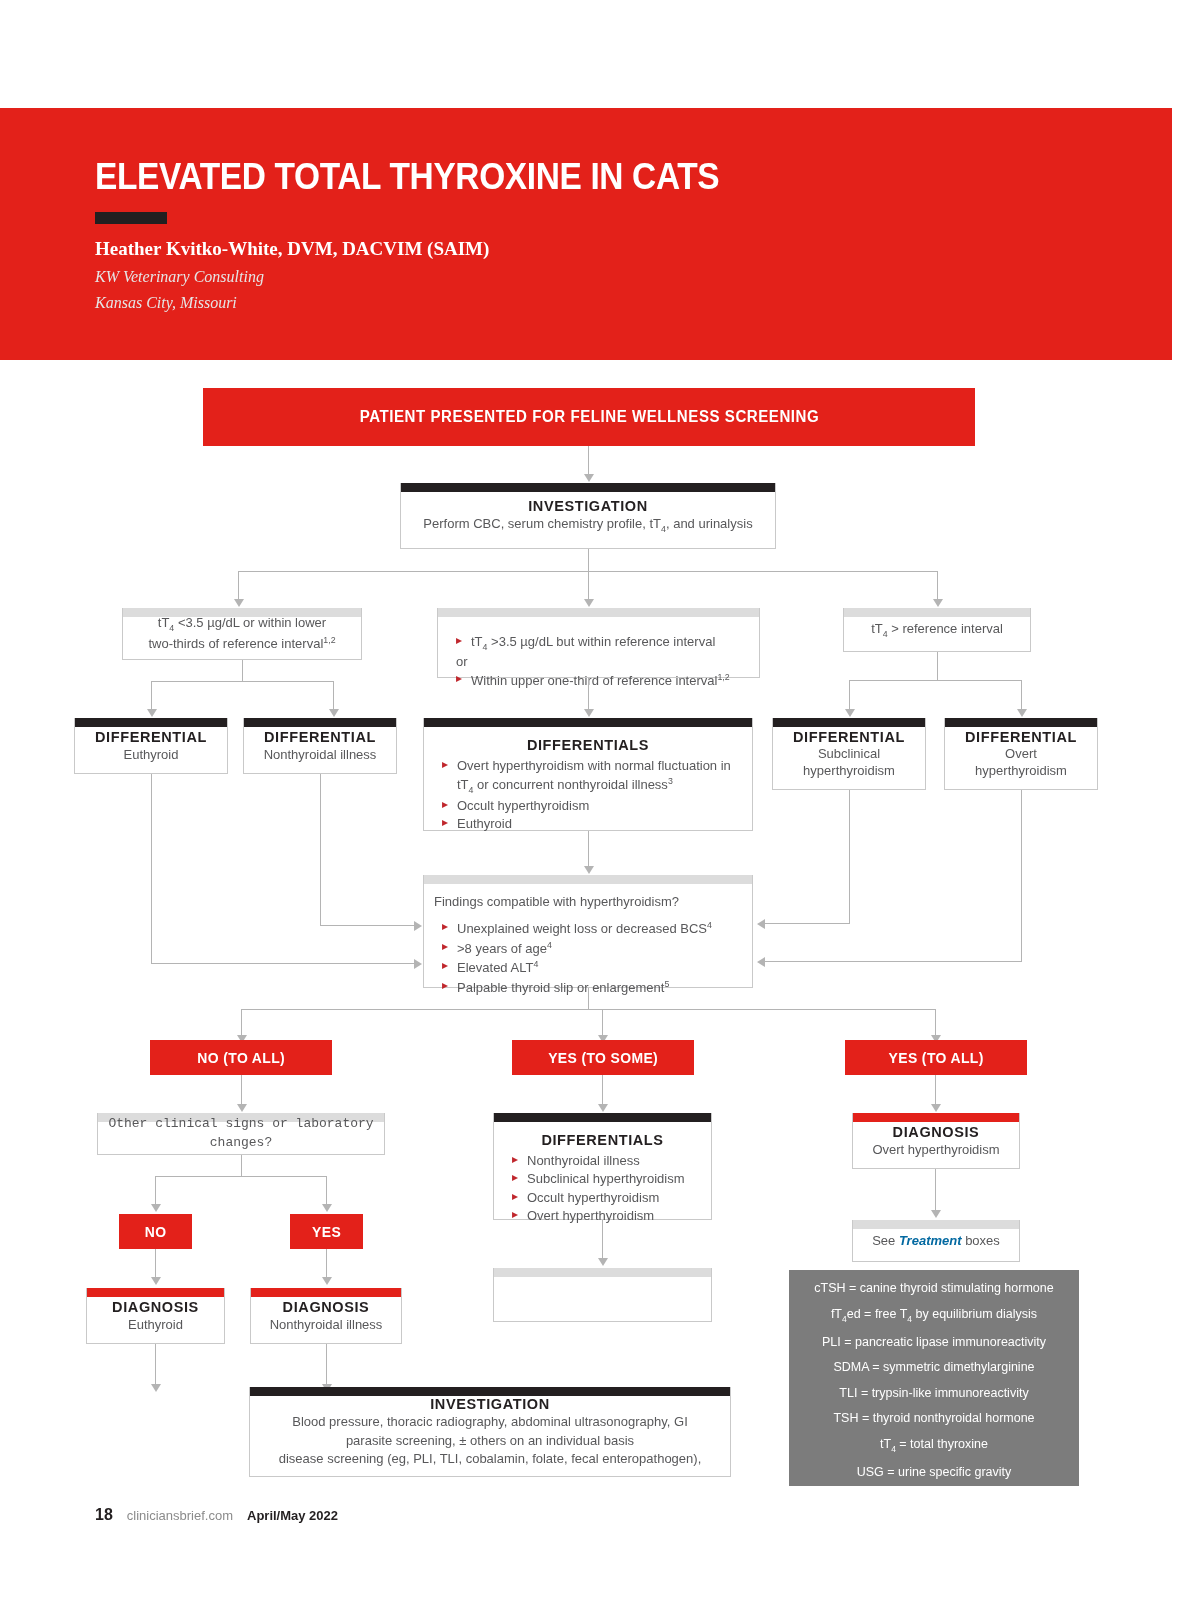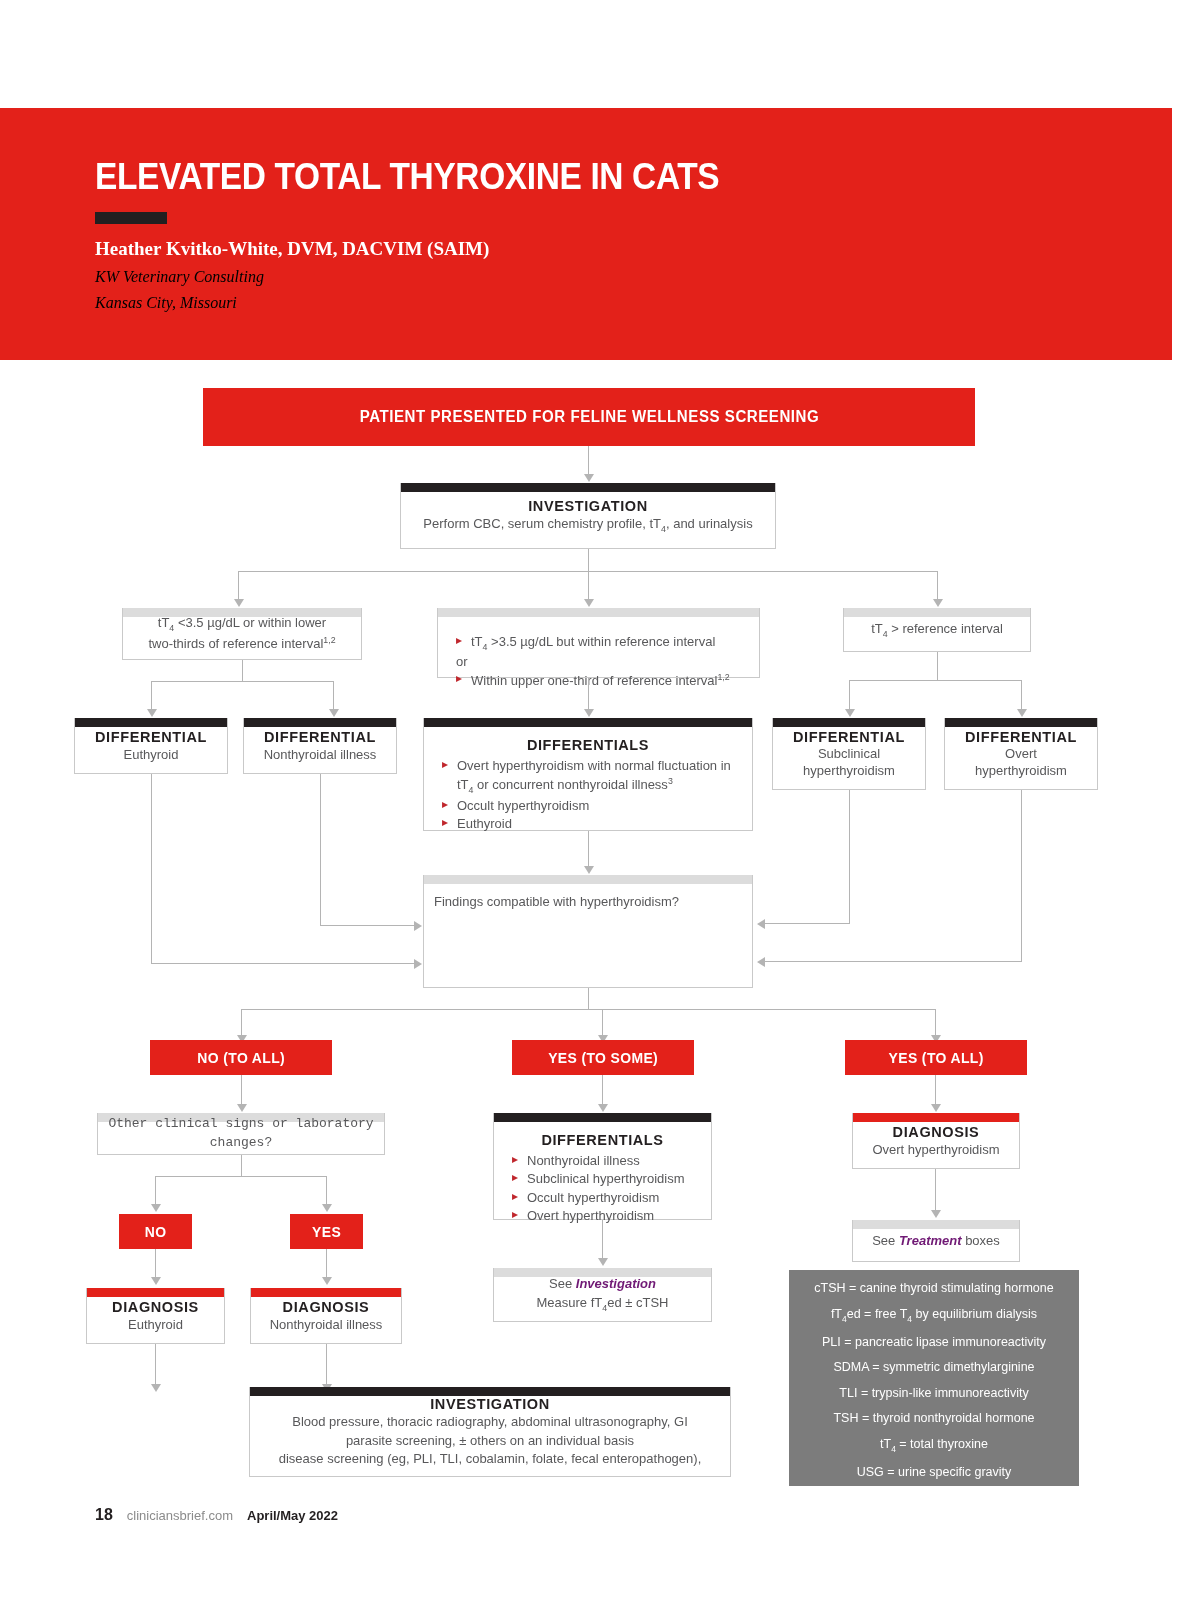--- a/index.html
+++ b/index.html
@@ -28,21 +28,21 @@
     background: #231f20;
   }
   .banner-author {
     position: absolute; left: 95px; top: 130px;
     font-family: "Liberation Serif", serif;
     font-size: 19px; font-weight: bold; color: #fff; white-space: nowrap;
   }
   .banner-aff1, .banner-aff2 {
     position: absolute; left: 95px;
     font-family: "Liberation Serif", serif;
-    font-size: 16px; font-style: italic; color: #000000; white-space: nowrap;
+    font-size: 16px; font-style: italic; color: #e5e5e5; white-space: nowrap;
   }
   .banner-aff1 { top: 160px; }
   .banner-aff2 { top: 186px; }
 
   
   .box {
     position: absolute;
     background: #ffffff;
     border: 1px solid #c9c9c9;
     border-top: none;
@@ -131,21 +131,21 @@
   }
 
   
   .footer { position: absolute; left: 95px; top: 1506px; display: flex; align-items: baseline; gap: 14px; }
   .f-page { font-size: 16px; font-weight: bold; color: #231f20; }
   .f-site { font-size: 13px; color: #8b8b8b; }
   .f-date { font-size: 13px; font-weight: bold; color: #231f20; }
 
   sup { font-size: 0.68em; vertical-align: super; }
   sub { font-size: 0.68em; vertical-align: sub; }
-  .ital-bold { font-style: italic; font-weight: bold; color: #701a75; }
+  .ital-bold { font-style: italic; font-weight: bold; color: #0369a1; }
 </style>
 </head>
 <body>
 
 <div class="page">
 
   <div class="banner">
     <div class="banner-title">ELEVATED TOTAL THYROXINE IN CATS</div>
     <div class="banner-rule"></div>
     <div class="banner-author">Heather Kvitko-White, DVM, DACVIM (SAIM)</div>
@@ -282,20 +282,26 @@
   <div class="arw-l" style="left:757px; top:919px;"></div>
 
   <div class="ln lnv" style="left:1021px; top:790px; height:172px;"></div>
   <div class="ln lnh" style="left:765px; top:961px; width:257px;"></div>
   <div class="arw-l" style="left:757px; top:957px;"></div>
 
   <div class="box" style="left:423px; top:875px; width:330px; height:113px; justify-content:flex-start;">
     <div class="cap cap-gray"></div>
     <div class="box-inner" style="padding-top:12px;">
       <div class="plainline">Findings compatible with hyperthyroidism?</div>
+      <ul class="bl">
+        <li>Unexplained weight loss or decreased BCS<sup>4</sup></li>
+        <li>&gt;8 years of age<sup>4</sup></li>
+        <li>Elevated ALT<sup>4</sup></li>
+        <li>Palpable thyroid slip or enlargement<sup>5</sup></li>
+      </ul>
     </div>
   </div>
 
   <div class="ln lnv" style="left:588px; top:988px; height:22px;"></div>
   <div class="ln lnh" style="left:241px; top:1009px; width:695px;"></div>
   <div class="ln lnv" style="left:241px; top:1009px; height:30px;"></div>
   <div class="arw" style="left:236.5px; top:1035px;"></div>
   <div class="ln lnv" style="left:602px; top:1009px; height:30px;"></div>
   <div class="arw" style="left:597.5px; top:1035px;"></div>
   <div class="ln lnv" style="left:935px; top:1009px; height:30px;"></div>
@@ -387,24 +393,20 @@
         <li>Overt hyperthyroidism</li>
       </ul>
     </div>
   </div>
 
   <div class="ln lnv" style="left:602px; top:1220px; height:42px;"></div>
   <div class="arw" style="left:597.5px; top:1258px;"></div>
 
   <div class="box" style="left:493px; top:1268px; width:219px; height:54px;">
     <div class="cap cap-gray"></div>
-    <div class="box-inner">
-      <div class="b-plain"><span>See </span><span class="ital-bold">Investigation</span></div>
-      <div class="b-plain">Measure fT<sub>4</sub>ed ± cTSH</div>
-    </div>
   </div>
 
   <div class="box" style="left:852px; top:1113px; width:168px; height:56px;">
     <div class="cap cap-red"></div>
     <div class="box-inner">
       <div class="b-title">DIAGNOSIS</div>
       <div class="b-sub">Overt hyperthyroidism</div>
     </div>
   </div>
 

